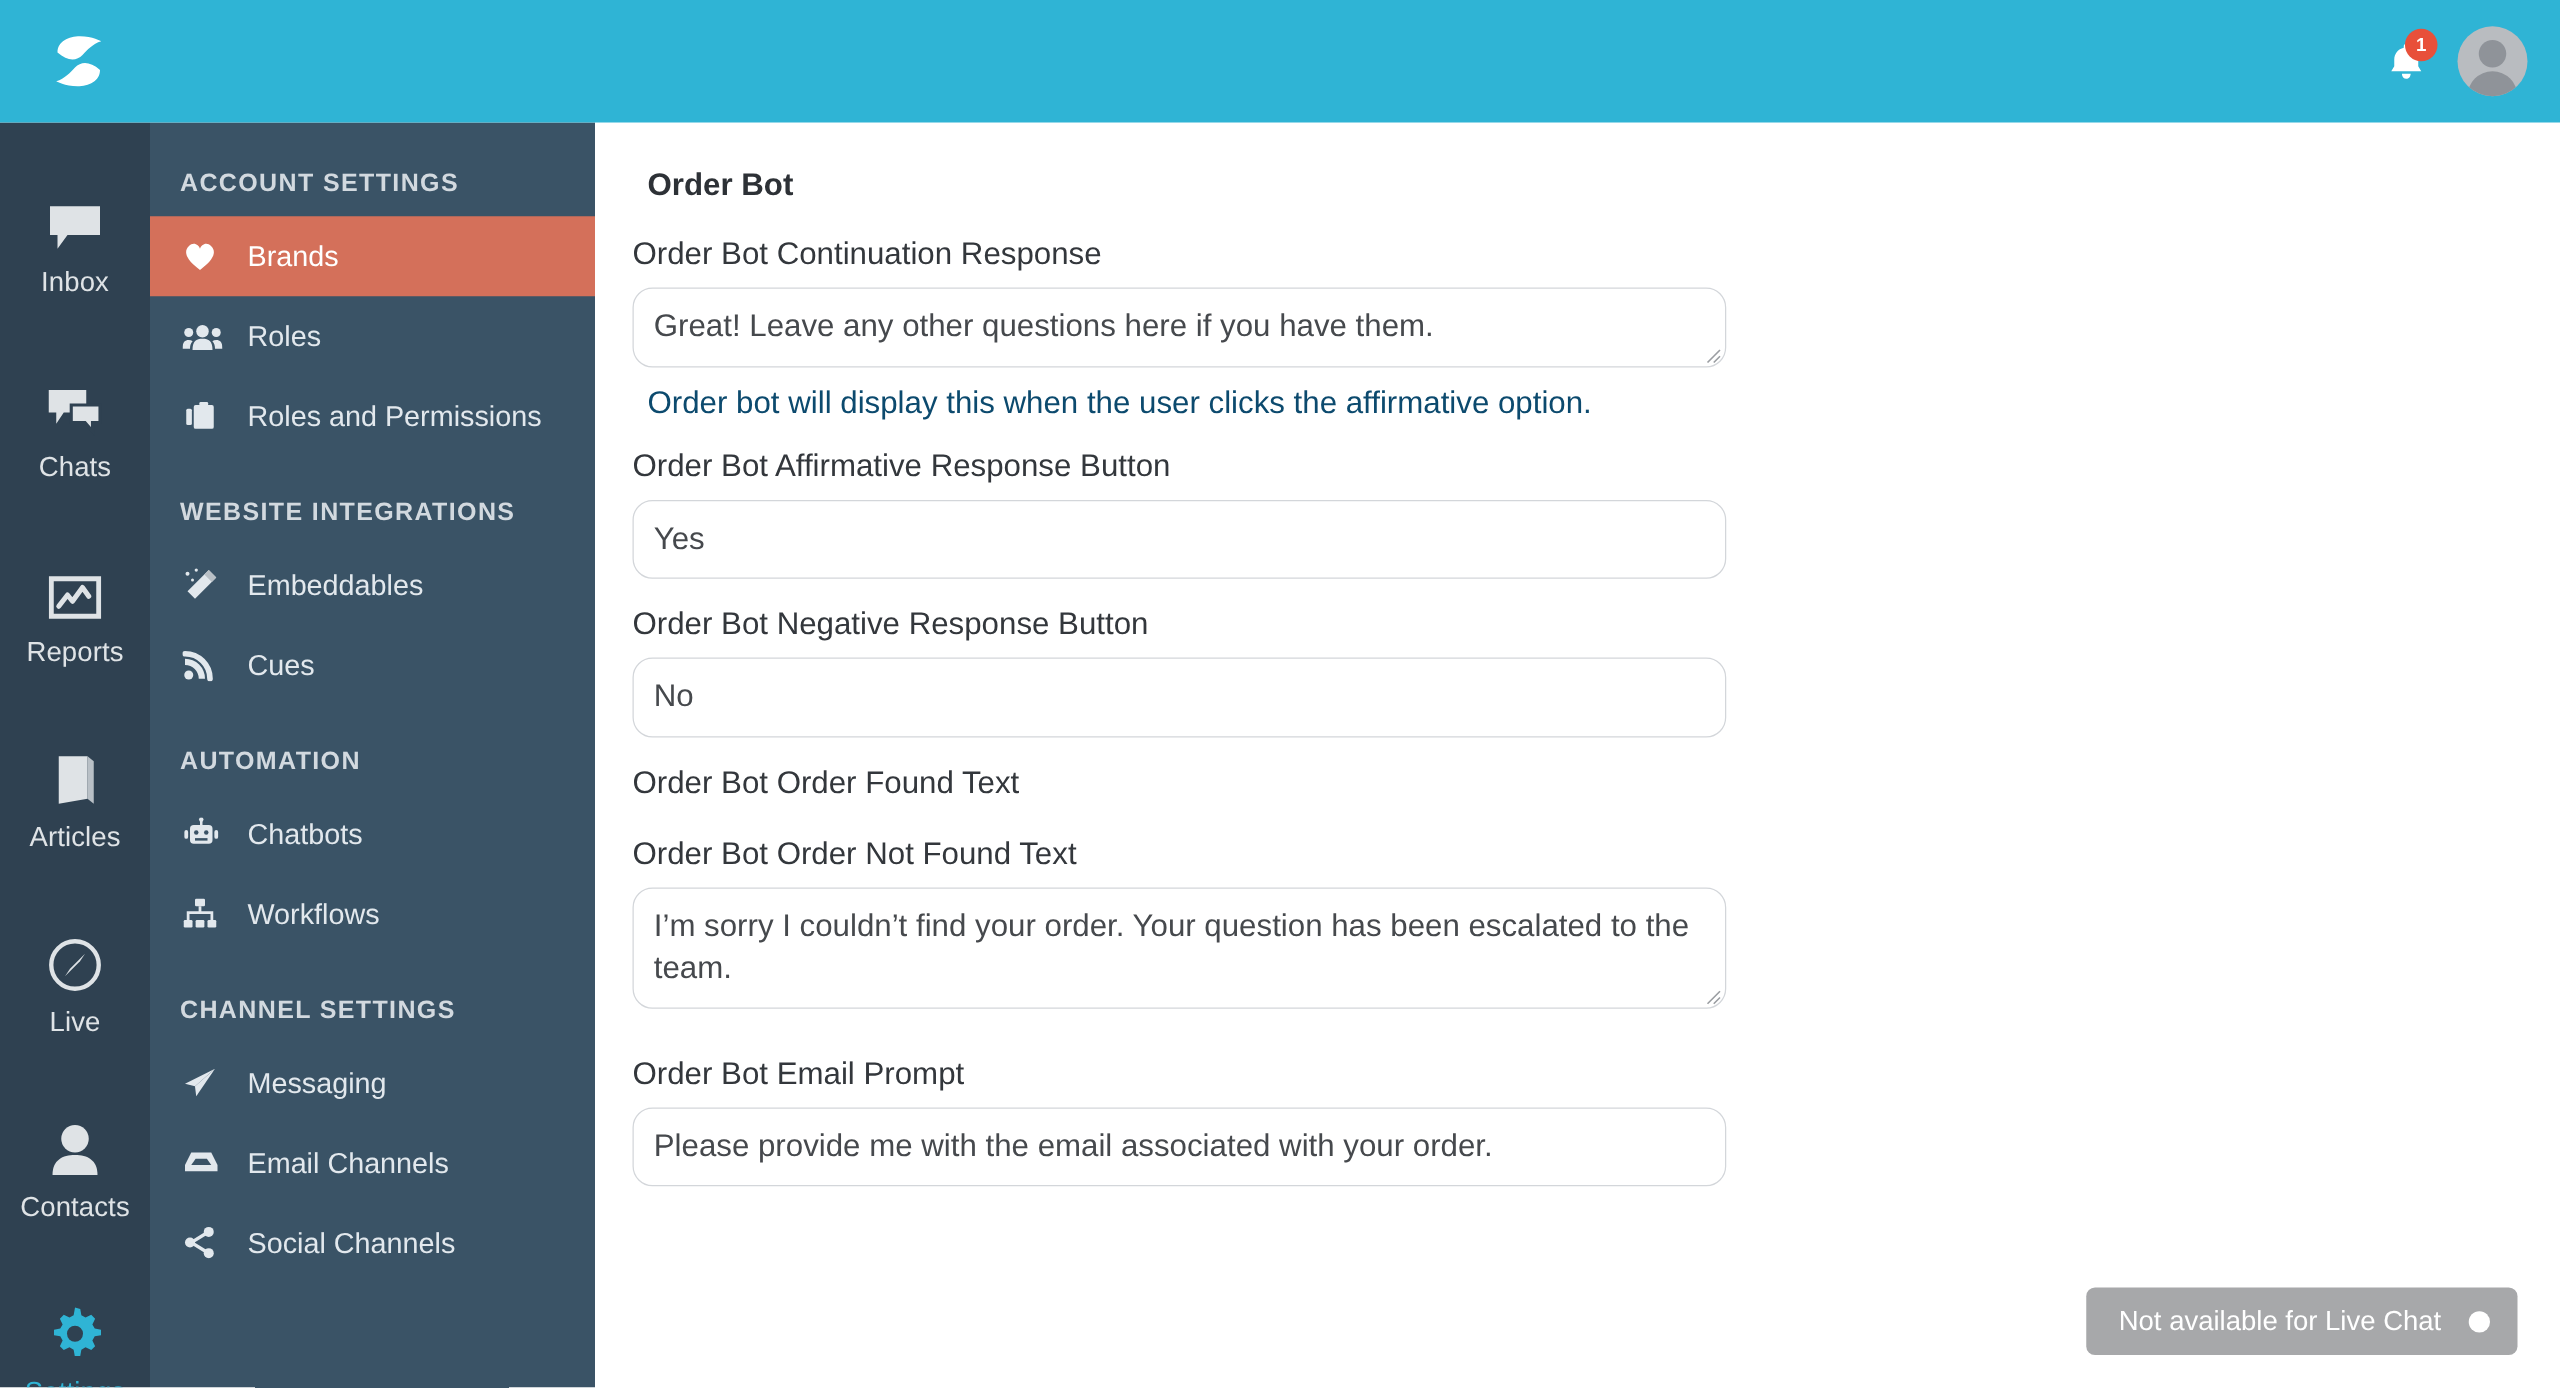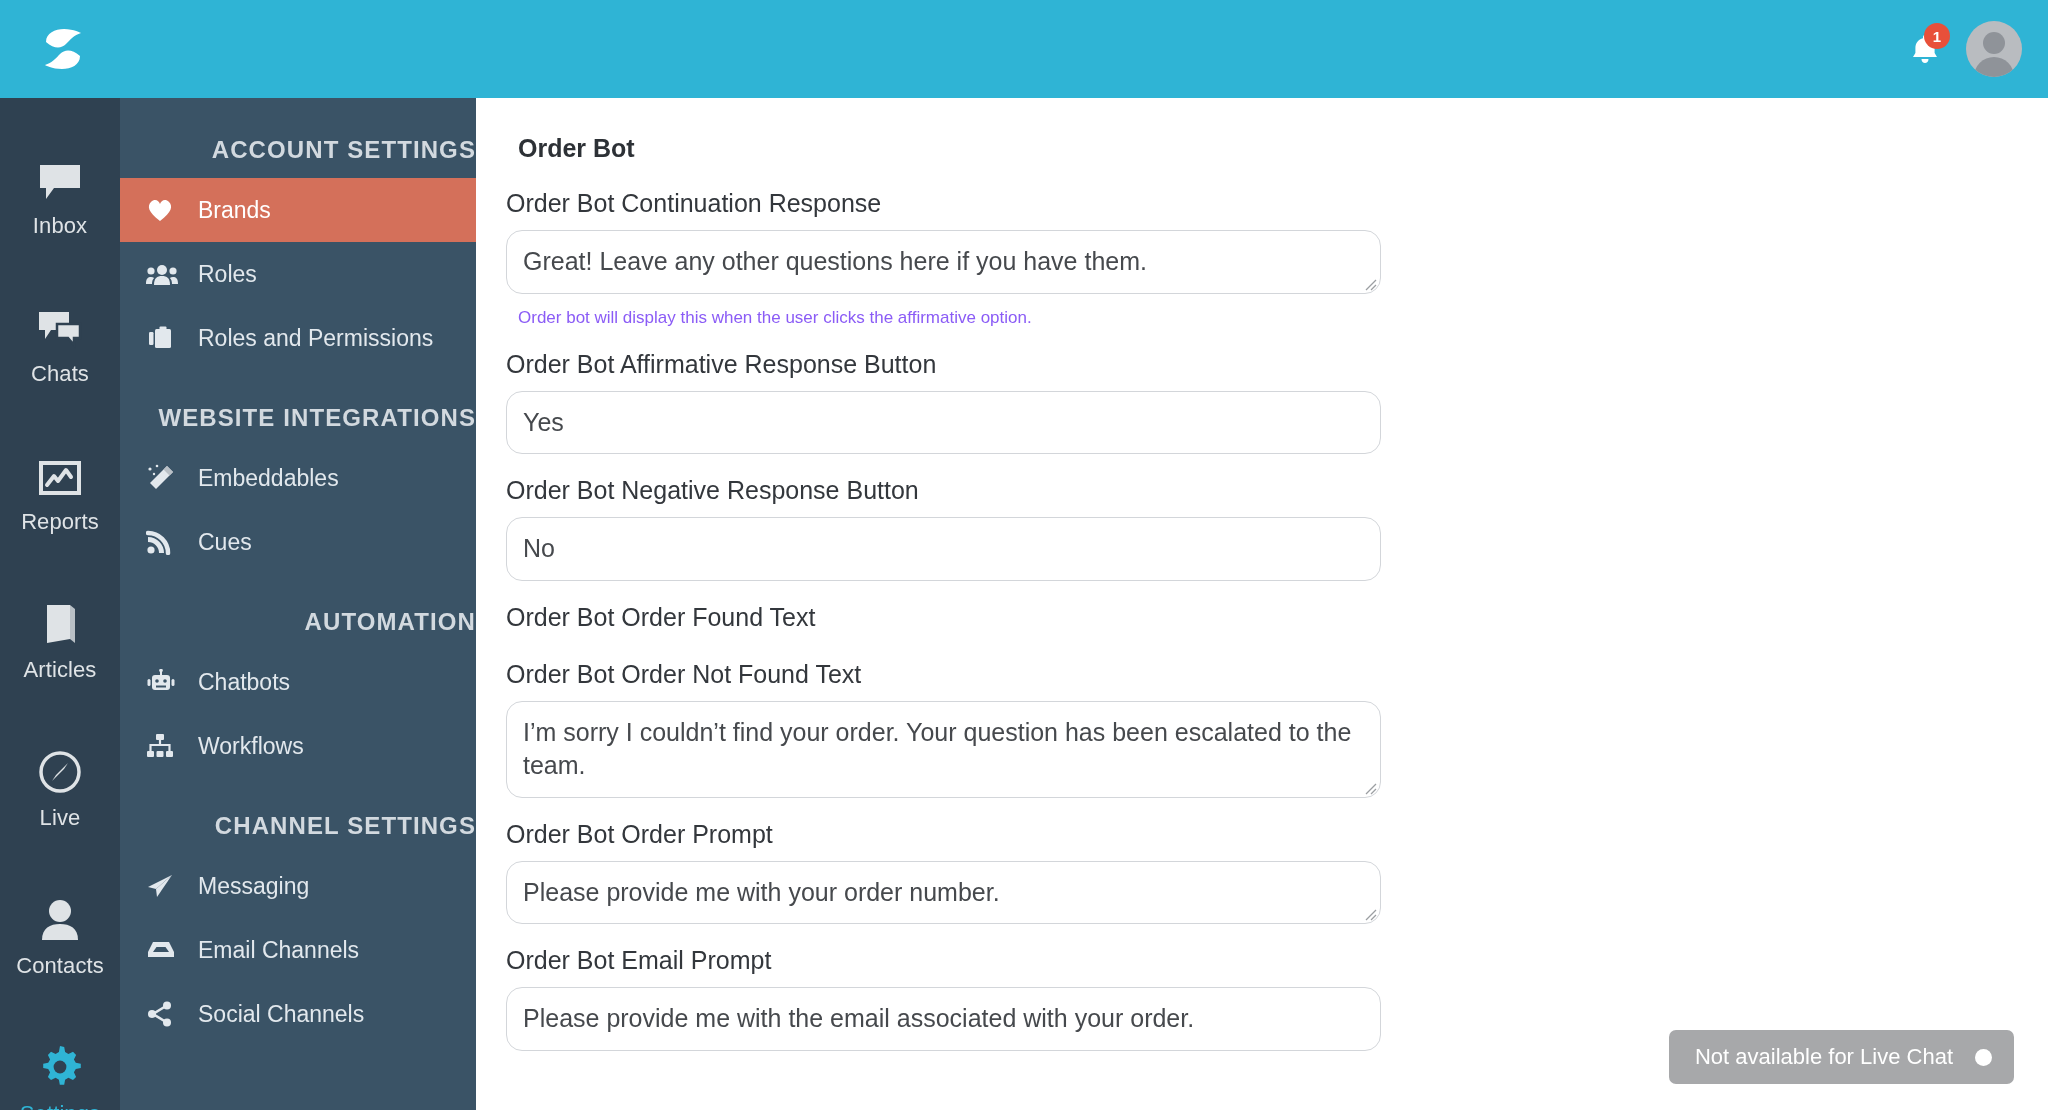--- a/index.html
+++ b/index.html
@@ -62,24 +62,23 @@
 
   
   .subnav {
     width: 356px; flex: 0 0 356px;
     background: #3a5366;
     overflow: hidden;
     padding-bottom: 10px;
   }
   .sec-head {
     color: #d2d9df;
-    font-size: 24px; font-weight: bold;
+    font-size: 20px; font-weight: bold;
     letter-spacing: 1.1px;
     padding: 34px 0 14px 24px;
-    text-align: right;
   }
   .sec-head.first { padding-top: 38px; }
   .sub-item {
     display: flex; align-items: center;
     height: 64px;
     padding-left: 26px;
     color: #e2e8ed;
     font-size: 23px;
     cursor: pointer;
   }
@@ -114,21 +113,21 @@
     padding: 14px 16px;
     line-height: 1.34;
   }
   .field-input.ta { position: relative; }
   .grip {
     position: absolute; right: 3px; bottom: 2px;
     width: 16px; height: 16px; pointer-events: none;
   }
   .ta-wrap { position: relative; width: 875px; }
   .helper {
-    font-size: 17px; color: #8b5cf6;
+    font-size: 25px; color: #0c4a6e;
     margin: 14px 0 22px 16px;
   }
   .gap { height: 16px; }
 
   
   .chat-pill {
     position: absolute;
     right: 34px; bottom: 26px;
     background: #a7a8aa;
     border-radius: 7px;
@@ -410,29 +409,20 @@
         <div class="field-label">Order Bot Order Not Found Text</div>
         <div class="ta-wrap">
           <div class="field-input ta">I’m sorry I couldn’t find your order. Your question has been escalated to the team.</div>
           <svg class="grip" viewBox="0 0 16 16" aria-hidden="true">
             <path d="M14 4 L4 14 M14 9 L9 14" stroke="#9b9ea2" stroke-width="1.3" fill="none"></path>
           </svg>
         </div>
       </div>
       <div class="gap"></div>
 
-      <div class="field">
-        <div class="field-label">Order Bot Order Prompt</div>
-        <div class="ta-wrap">
-          <div class="field-input ta">Please provide me with your order number.</div>
-          <svg class="grip" viewBox="0 0 16 16" aria-hidden="true">
-            <path d="M14 4 L4 14 M14 9 L9 14" stroke="#9b9ea2" stroke-width="1.3" fill="none"></path>
-          </svg>
-        </div>
-      </div>
       <div class="gap"></div>
 
       <div class="field">
         <div class="field-label">Order Bot Email Prompt</div>
         <div class="ta-wrap">
           <div class="field-input ta">Please provide me with the email associated with your order.</div>
 
         </div>
       </div>
 

